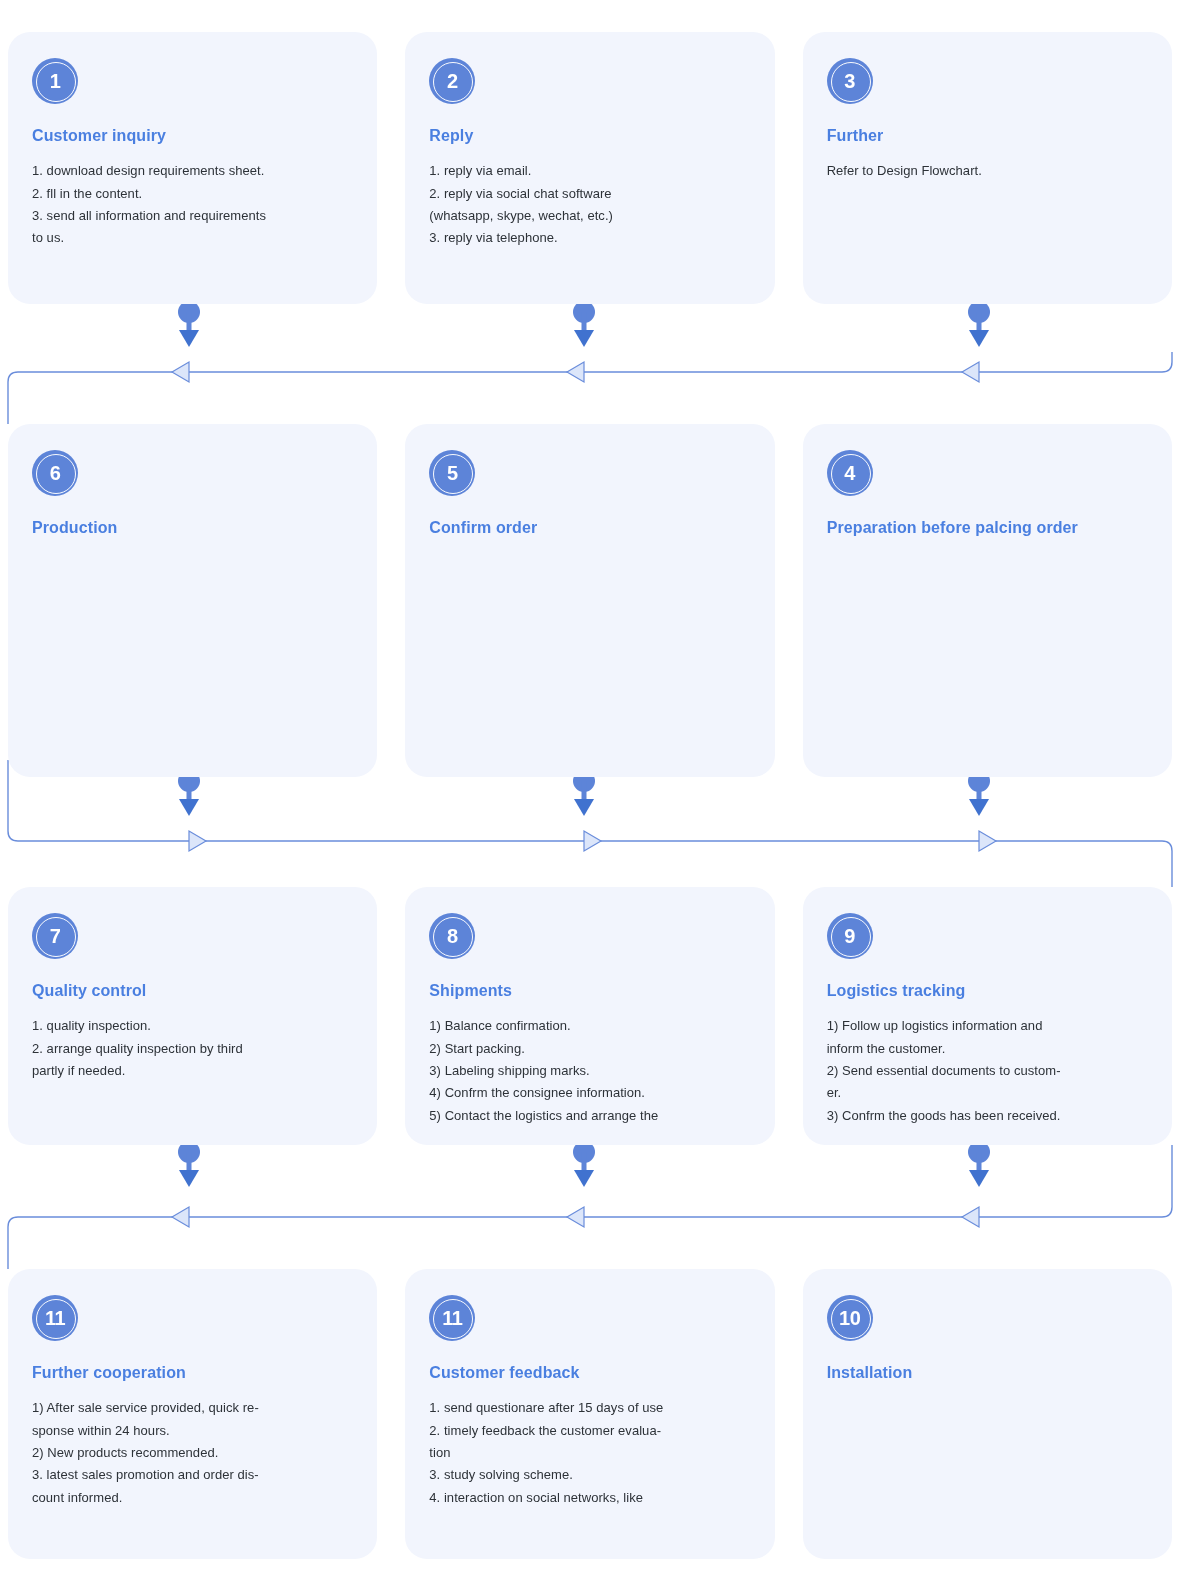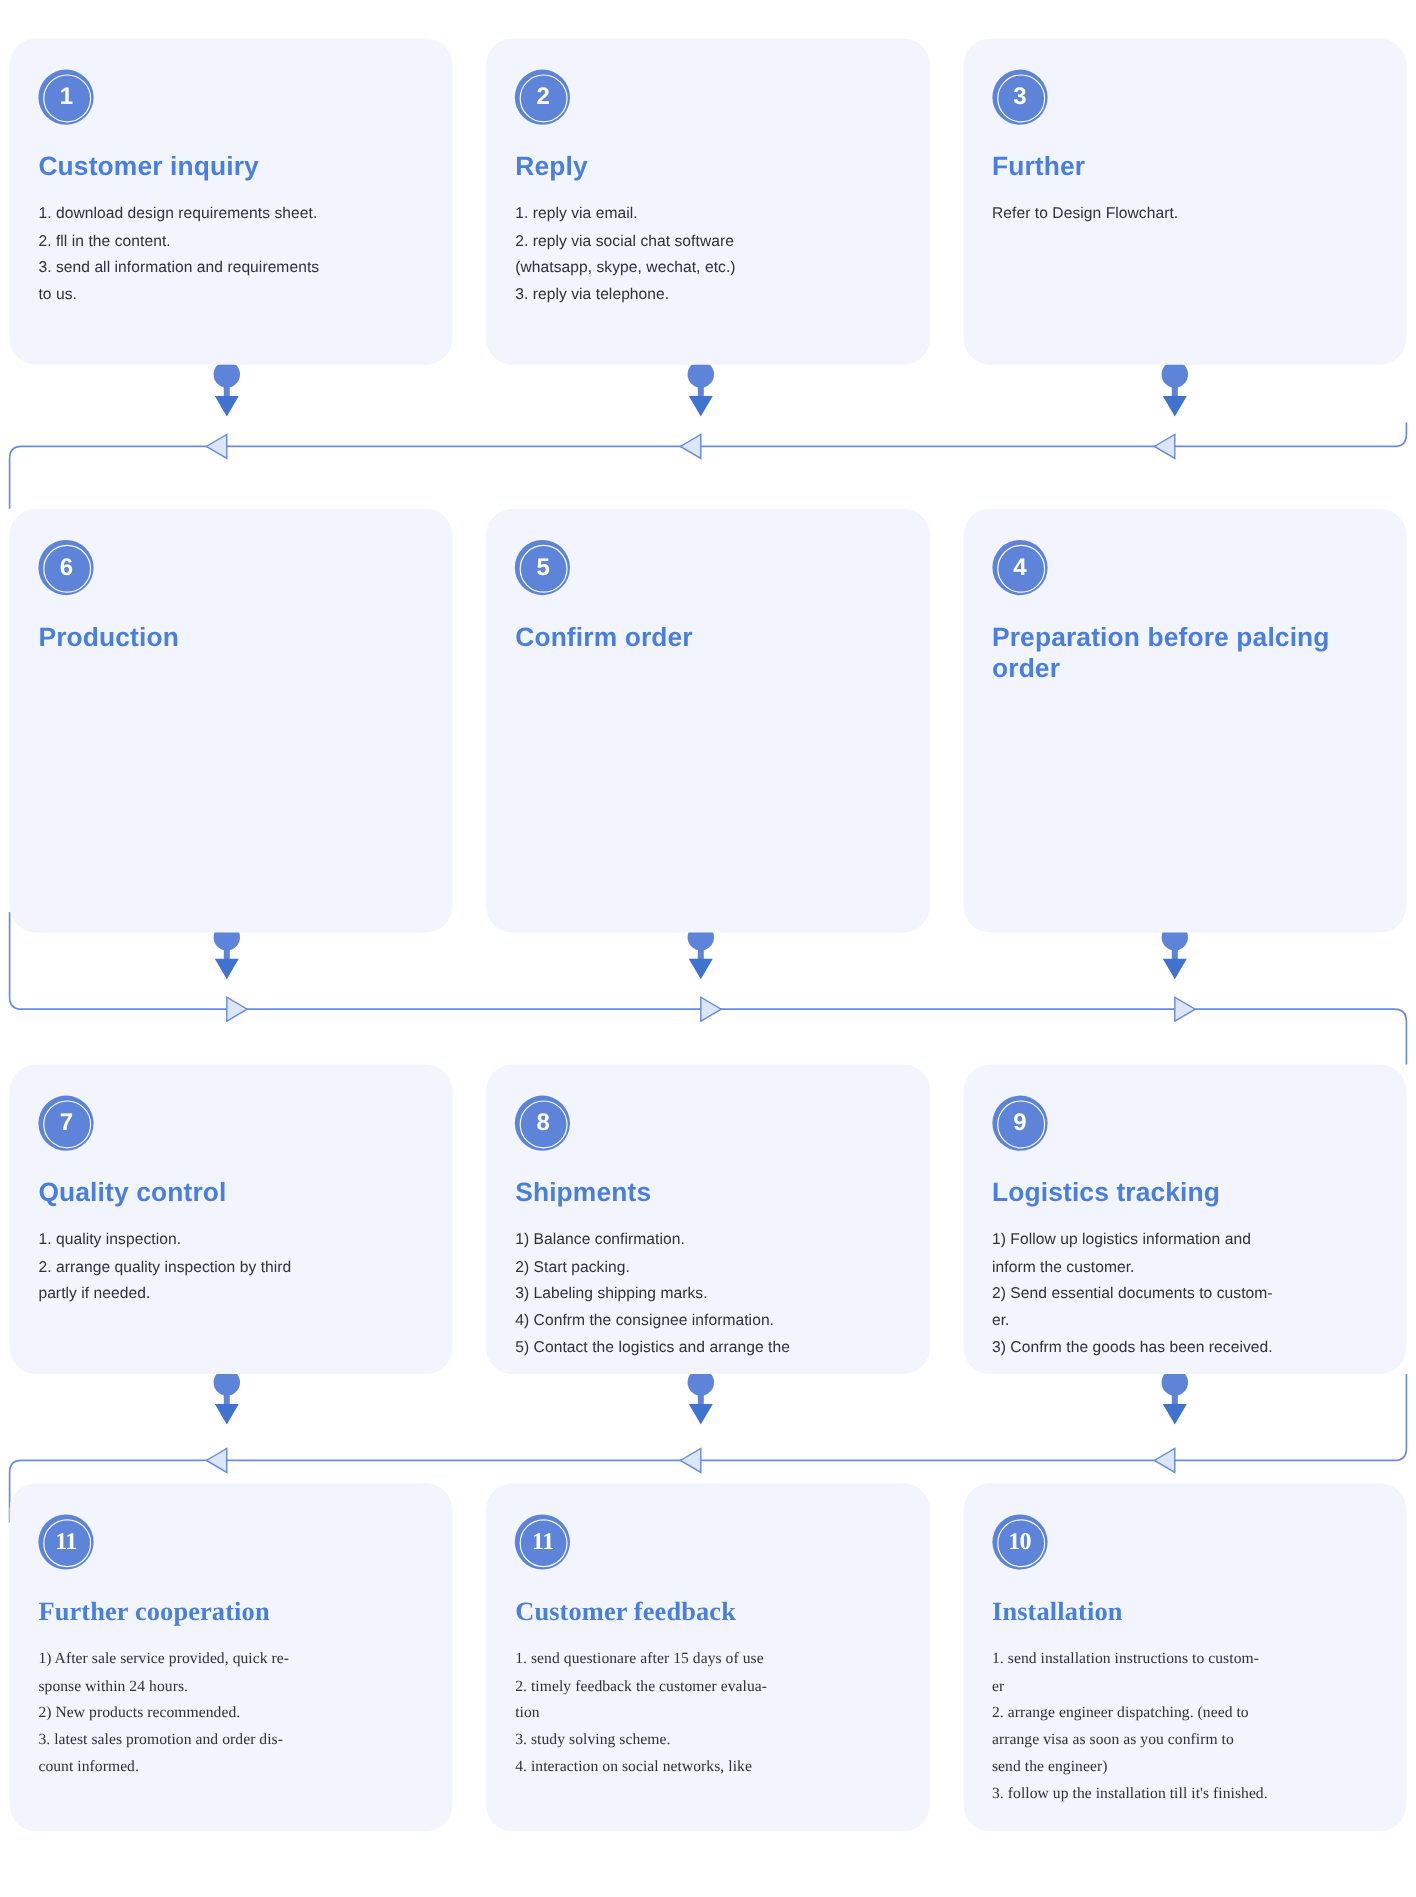--- a/index.html
+++ b/index.html
@@ -34,21 +34,21 @@
     left: 8px;
     width: 1164px;
     display: flex;
     gap: 28px;
     z-index: 2;
   }
 
   .row-1 { top: 32px;   height: 272px; }
   .row-2 { top: 424px;  height: 353px; }
   .row-3 { top: 887px;  height: 258px; }
-  .row-4 { top: 1236px; height: 290px; font-family: Liberation Serif, serif; }
+  .row-4 { top: 1269px; height: 290px; }
 
   .card {
     position: relative;
     flex: 1 1 0;
     background: #f2f5fd;
     border-radius: 22px;
     padding: 26px 24px 20px 24px;
   }
 
   
@@ -79,21 +79,21 @@
     color: #ffffff;
     font-size: 20px;
     font-weight: 600;
     letter-spacing: -0.5px;
     line-height: 1;
   }
 
   
   .card-title {
     color: #4a7fe0;
-    font-size: 22px;
+    font-size: 16px;
     font-weight: 700;
     letter-spacing: .1px;
     margin-bottom: 15px;
     line-height: 1.2;
   }
   .card-body {
     color: #2d3238;
     font-size: 13px;
     line-height: 1.72;
     white-space: pre-line;
@@ -277,22 +277,16 @@
 2. timely feedback the customer evalua-
 tion
 3. study solving scheme.
 4. interaction on social networks, like</div>
     </div>
     <div class="card">
       <div class="badge">
         <span class="badge-num">10</span>
       </div>
       <div class="card-title">Installation</div>
-      <div class="card-body">1. send installation instructions to custom-
-er
-2. arrange engineer dispatching. (need to
-arrange visa as soon as you confirm to
-send the engineer)
-3. follow up the installation till it's finished.</div>
     </div>
   </div>
 
 </div>
 
 </body></html>

